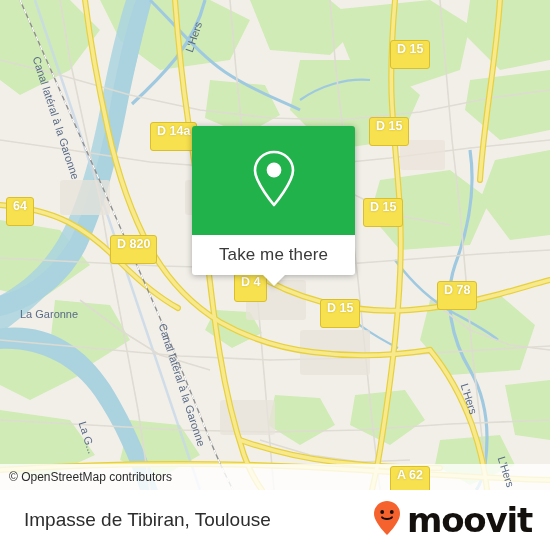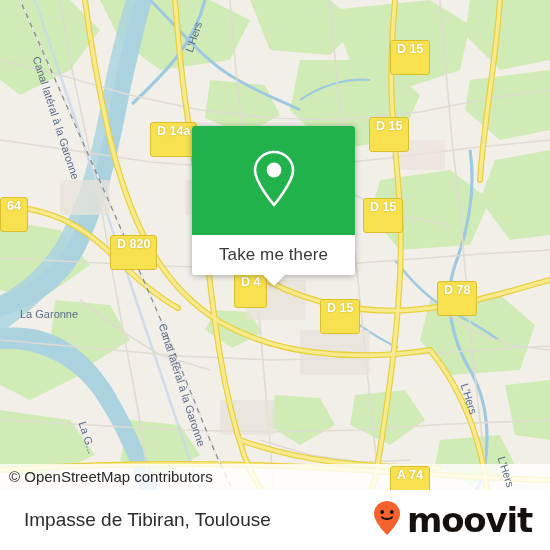--- a/index.html
+++ b/index.html
@@ -32,21 +32,21 @@
   
   #attribution {
     position: absolute;
     left: 0;
     bottom: 0;
     width: 550px;
     height: 26px;
     line-height: 26px;
     background: rgba(255,255,255,0.80);
     color: #2b2b2b;
-    font-size: 15px;
+    font-size: 12px;
     padding-left: 9px;
     box-sizing: border-box;
     white-space: nowrap;
     font-family: "Liberation Sans", sans-serif;
   }
 
   
   #callout {
     position: absolute;
     left: 192px;
@@ -125,21 +125,21 @@
 
   
   .shield {
     position: absolute;
     background: #f7e14e;
     border: 1.6px solid #d9bf2e;
     border-radius: 3px;
     color: #ffffff;
     font-size: 12.5px;
     font-weight: bold;
-    padding: 1px 6px 18px 6px;
+    padding: 1px 6px 12px 6px;
     white-space: nowrap;
     font-family: "Liberation Sans", sans-serif;
     text-shadow: 0 0 2px rgba(150,130,20,0.55);
     z-index: 20;
   }
 
   .maplabel {
     position: absolute;
     color: #4c4c4c;
     font-size: 11px;
@@ -266,26 +266,26 @@
           <path d="M20,0 C40,45 62,95 84,145 C106,195 128,245 150,295 C172,345 192,395 210,440 C220,465 228,480 233,490"></path>
         </g>
       </g>
     </svg>
 
     <div id="shield-layer">
         <div class="shield" style="left: 390px; top: 40px;">D 15</div>
         <div class="shield" style="left: 369px; top: 117px;">D 15</div>
         <div class="shield" style="left: 150px; top: 122px;">D 14a</div>
         <div class="shield" style="left: 363px; top: 198px;">D 15</div>
-        <div class="shield" style="left: 0; top: 197px;">64</div>
+        <div class="shield" style="left: 6px; top: 197px;">64</div>
         <div class="shield" style="left: 110px; top: 229px; margin-top: 6px;">D 820</div>
         <div class="shield" style="left: 234px; top: 273px; text-align: right;">D 4</div>
         <div class="shield" style="left: 320px; top: 299px;">D 15</div>
         <div class="shield" style="left: 437px; top: 281px;">D 78</div>
-        <div class="shield" style="left: 390px; top: 466px;">A 74</div>
+        <div class="shield" style="left: 390px; top: 466px;">A 62</div>
       </div>
 
     <div id="label-layer">
         <div class="maplabel water" style="left: 183px; top: 50px; transform: rotate(-72deg); transform-origin: left top;">L'Hers</div>
         <div class="maplabel water" style="left: 42px; top: 55px; transform: rotate(72deg); transform-origin: left top;">Canal latéral à la Garonne</div>
         <div class="maplabel water" style="left: 20px; top: 308px; transform: rotate(0deg); transform-origin: left top; text-align: right;">La Garonne</div>
         <div class="maplabel water" style="left: 168px; top: 322px; transform: rotate(72deg); transform-origin: left top;">Canal latéral à la Garonne</div>
         <div class="maplabel water" style="left: 88px; top: 420px; transform: rotate(72deg); transform-origin: left top;">La G...</div>
         <div class="maplabel water" style="left: 470px; top: 382px; transform: rotate(72deg); transform-origin: left top;">L'Hers</div>
         <div class="maplabel water" style="left: 507px; top: 455px; transform: rotate(72deg); transform-origin: left top;">L'Hers</div>

